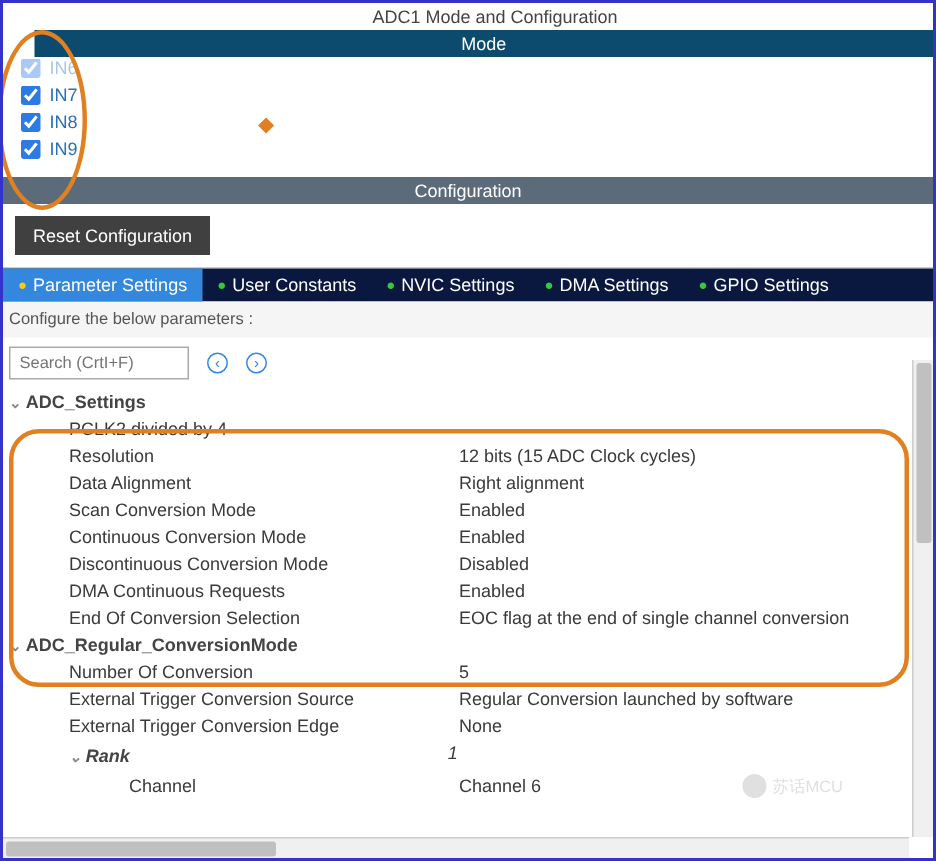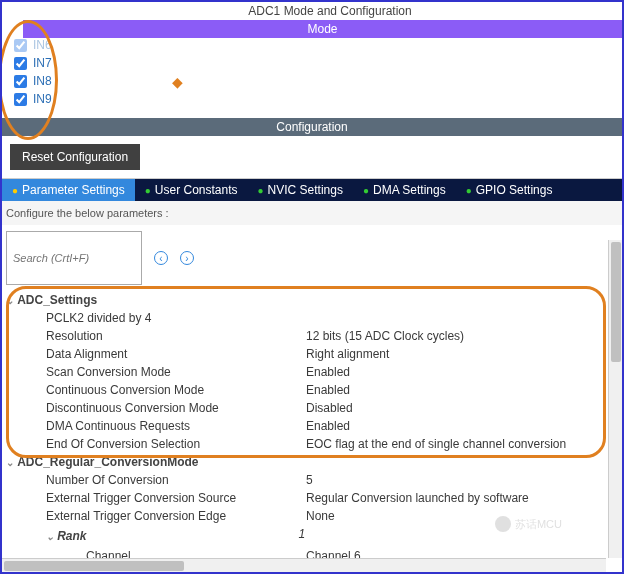--- a/index.html
+++ b/index.html
@@ -1,35 +1,35 @@
 <!DOCTYPE html>
 <html><head>
 <meta charset="utf-8">
 <style>
 * { box-sizing: border-box; margin: 0; padding: 0; font-family: Arial, sans-serif; }
 body { width: 624px; height: 574px; border: 2px solid #3333cc; background: #fff; font-size: 12px; overflow: hidden; position: relative; }
 .header-title { text-align: center; background: #fff; padding: 2px 0; color: #444; font-size: 12px; margin-left: 36px; }
-.mode-header { background: #8b5cf6; color: #fff; text-align: center; padding: 2px 0; font-size: 12px; margin-left: 21px; }
+.mode-header { background: #0c4a6e; color: #fff; text-align: center; padding: 2px 0; font-size: 12px; margin-left: 21px; }
 .mode-content { background: #fff; padding: 6px 12px; height: 80px; position: relative; }
 .checkbox-row { display: flex; align-items: center; margin: 4px 0; }
 .checkbox-row input { width: 13px; height: 13px; margin-right: 6px; accent-color: #2c7be5; }
 .checkbox-row label { color: #2c6fb5; font-size: 12px; }
 .orange-ellipse { position: absolute; border: 3px solid #e08020; border-radius: 50%; pointer-events: none; }
 .orange-dot { color: #e08020; font-size: 14px; }
 .config-header { background: #5b6b7a; color: #fff; text-align: center; padding: 2px 0; font-size: 12px; }
 .reset-bar { background: #fff; padding: 8px; border-bottom: 1px solid #ccc; }
 .reset-btn { background: #404040; color: #fff; border: none; padding: 6px 12px; font-size: 12px; cursor: pointer; }
 .tabs { display: flex; background: #0a1840; }
 .tab { padding: 4px 10px; color: #fff; font-size: 12px; display: flex; align-items: center; gap: 4px; cursor: pointer; white-space: nowrap; }
 .tab.active { background: #3388dd; text-align: center; }
 .tab.yellow-icon::before { content: "●"; color: #ffcc00; font-size: 10px; }
 .tab.green-icon::before { content: "●"; color: #33cc33; font-size: 10px; }
 .config-desc { padding: 6px 4px; color: #555; font-size: 11px; background: #f5f5f5; }
 .search-bar { display: flex; align-items: center; gap: 12px; padding: 6px 4px; }
-.search-input { border: 1px solid #aaa; padding: 20px 6px; font-size: 11px; font-style: italic; color: #888; width: 136px; }
+.search-input { border: 1px solid #aaa; padding: 4px 6px; font-size: 11px; color: #888; width: 120px; }
 .nav-btn { color: #3388dd; font-size: 14px; cursor: pointer; border: 1px solid #3388dd; border-radius: 50%; width: 14px; height: 14px; display: inline-flex; align-items: center; justify-content: center; font-size: 10px; }
 .params { padding: 0 4px; }
 .group-header { color: #444; font-weight: bold; font-size: 12px; padding: 2px 0; }
 .group-header::before { content: "⌄ "; color: #888; font-size: 10px; }
 .param-row { display: flex; padding: 2px 0 2px 40px; }
 .param-label { flex: 0 0 260px; color: #3a3a3a; font-size: 12px; }
 .param-value { color: #3a3a3a; font-size: 12px; }
 .sub-indent { padding-left: 60px; }
 .rounded-highlight { position: absolute; border: 3px solid #e08020; border-radius: 20px; pointer-events: none; }
 .scrollbar-h { position: absolute; bottom: 0; left: 0; right: 16px; height: 14px; background: #f0f0f0; border-top: 1px solid #ccc; }

